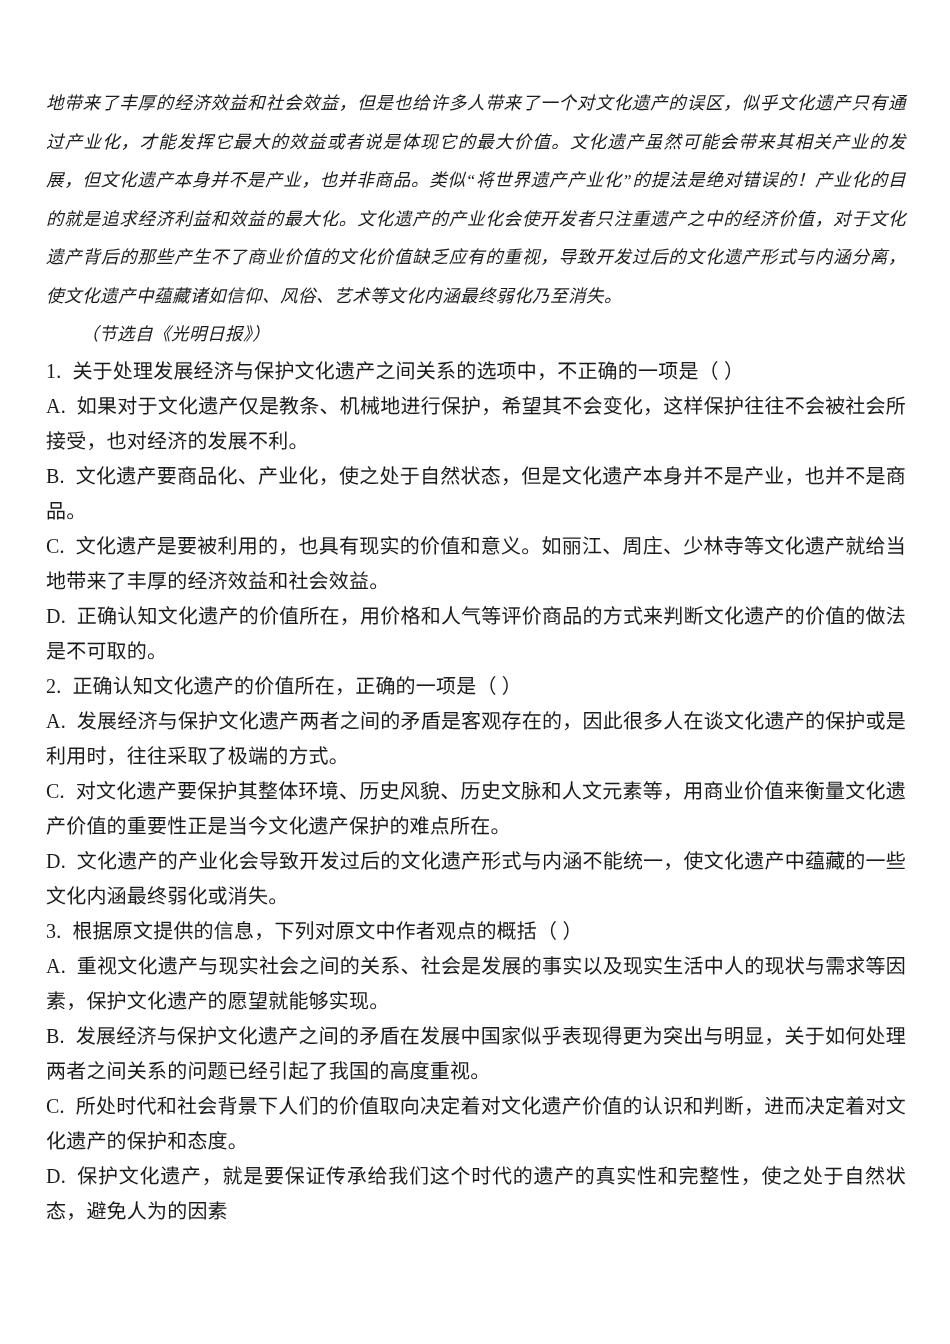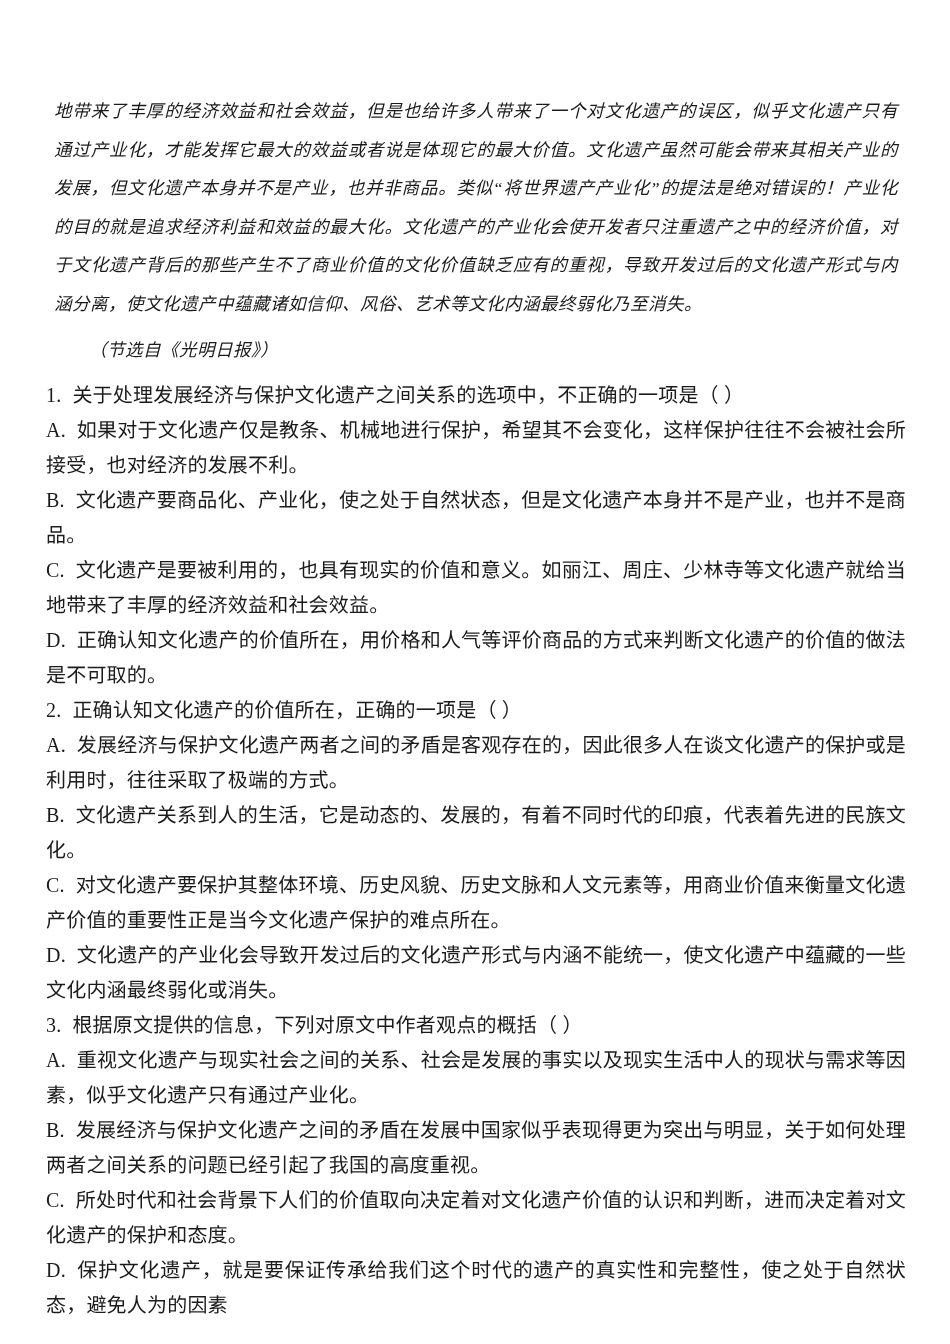--- a/index.html
+++ b/index.html
@@ -23,21 +23,21 @@
   }
   
   .article {
     font-size: 17.5px;
     line-height: 38.5px;
     text-align: justify;
     letter-spacing: 0.5px;
     font-style: italic;
   }
   .article p {
-    margin: 8px;
+    margin: 0;
   }
   .indent {
     text-indent: 2em;
   }
   
   .qa {
     font-size: 20px;
     line-height: 35px;
     text-align: justify;
     letter-spacing: 0.2px;
@@ -67,28 +67,27 @@
       <p><span class="qnum">1.</span><span>关于处理发展经济与保护文化遗产之间关系的选项中，不正确的一项是（ ）</span></p>
       <p><span class="olabel">A.</span><span>如果对于文化遗产仅是教条、机械地进行保护，希望其不会变化，这样保护往往不会被社会所接受，也对经济的发展不利。</span></p>
       <p><span class="olabel">B.</span><span>文化遗产要商品化、产业化，使之处于自然状态，但是文化遗产本身并不是产业，也并不是商品。</span></p>
       <p><span class="olabel">C.</span><span>文化遗产是要被利用的，也具有现实的价值和意义。如丽江、周庄、少林寺等文化遗产就给当地带来了丰厚的经济效益和社会效益。</span></p>
       <p><span class="olabel">D.</span><span>正确认知文化遗产的价值所在，用价格和人气等评价商品的方式来判断文化遗产的价值的做法是不可取的。</span></p>
     </div>
 
     <div>
       <p><span class="qnum">2.</span><span>正确认知文化遗产的价值所在，正确的一项是（ ）</span></p>
       <p><span class="olabel">A.</span><span>发展经济与保护文化遗产两者之间的矛盾是客观存在的，因此很多人在谈文化遗产的保护或是利用时，往往采取了极端的方式。</span></p>
-      <p><span class="olabel">B.</span><span>文化遗产关系到人的生活，它是动态的、发展的，有着不同时代的印痕，代表着先进的民族文化。</span></p>
       <p><span class="olabel">C.</span><span>对文化遗产要保护其整体环境、历史风貌、历史文脉和人文元素等，用商业价值来衡量文化遗产价值的重要性正是当今文化遗产保护的难点所在。</span></p>
       <p><span class="olabel">D.</span><span>文化遗产的产业化会导致开发过后的文化遗产形式与内涵不能统一，使文化遗产中蕴藏的一些文化内涵最终弱化或消失。</span></p>
     </div>
 
     <div>
       <p><span class="qnum">3.</span><span>根据原文提供的信息，下列对原文中作者观点的概括（ ）</span></p>
-      <p><span class="olabel">A.</span><span>重视文化遗产与现实社会之间的关系、社会是发展的事实以及现实生活中人的现状与需求等因素，似乎文化遗产只有通过产业化。</span></p>
+      <p><span class="olabel">A.</span><span>重视文化遗产与现实社会之间的关系、社会是发展的事实以及现实生活中人的现状与需求等因素，保护文化遗产的愿望就能够实现。</span></p>
       <p><span class="olabel">B.</span><span>发展经济与保护文化遗产之间的矛盾在发展中国家似乎表现得更为突出与明显，关于如何处理两者之间关系的问题已经引起了我国的高度重视。</span></p>
       <p><span class="olabel">C.</span><span>所处时代和社会背景下人们的价值取向决定着对文化遗产价值的认识和判断，进而决定着对文化遗产的保护和态度。</span></p>
       <p><span class="olabel">D.</span><span>保护文化遗产，就是要保证传承给我们这个时代的遗产的真实性和完整性，使之处于自然状态，避免人为的因素</span></p>
     </div>
 
   </section>
 
 </div>
 
 </body></html>

